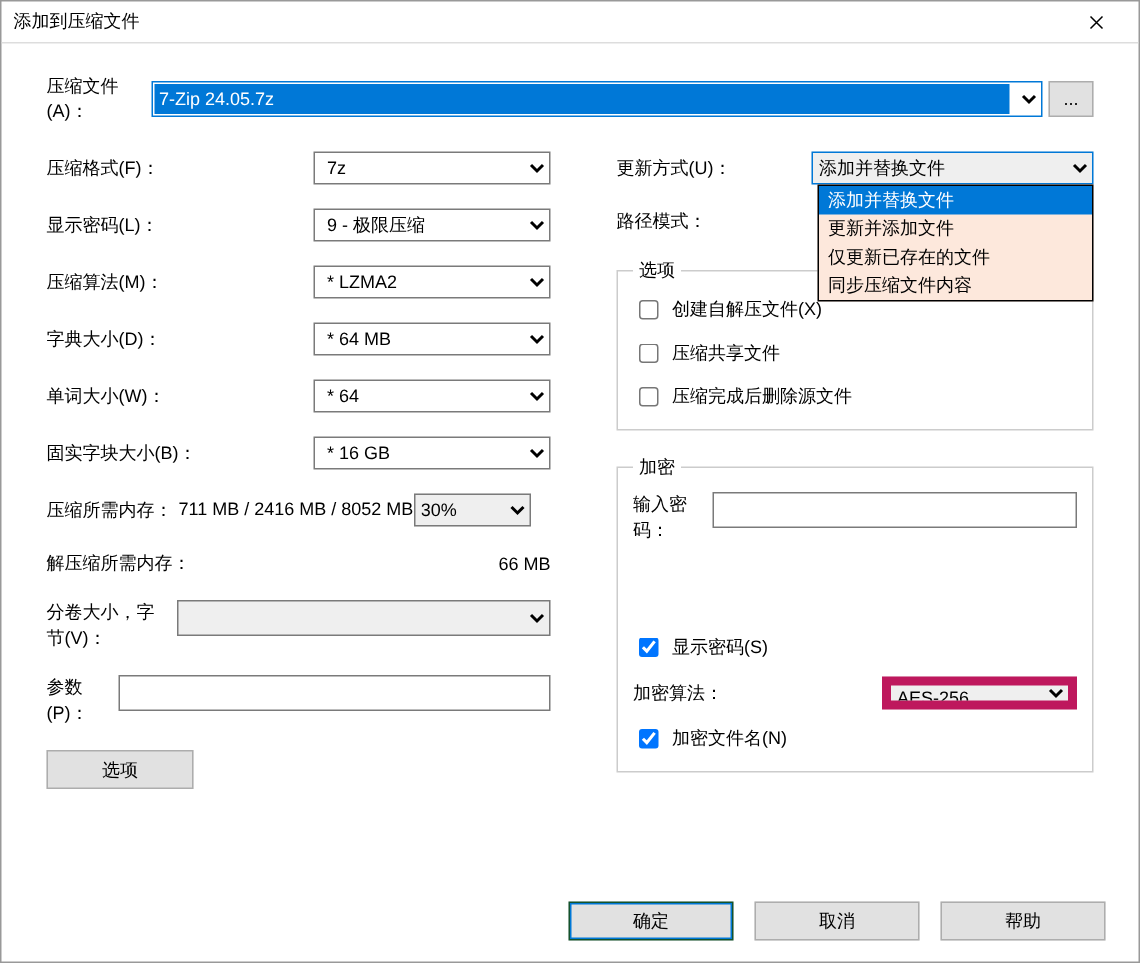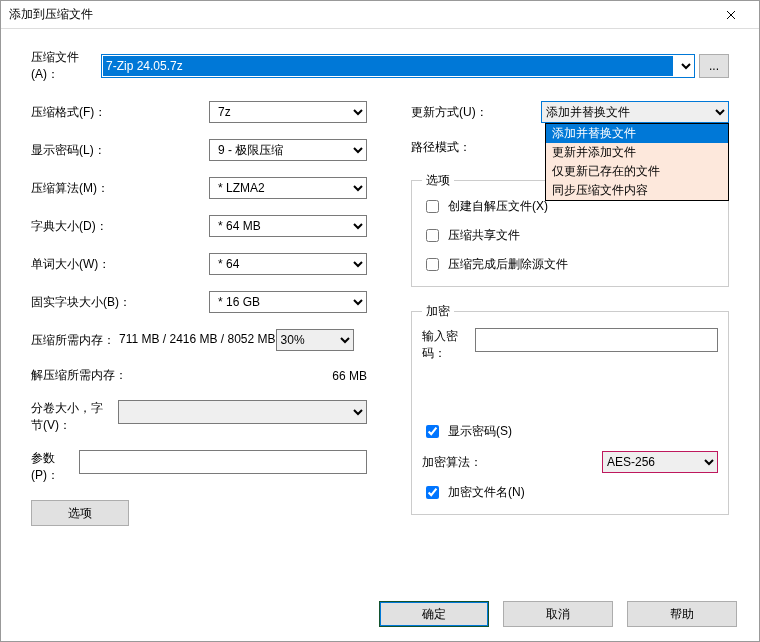--- a/index.html
+++ b/index.html
@@ -34,21 +34,21 @@
   .dropdown .it { padding:1px 6px; }
   .dropdown .it.sel { background:#0078d7; color:#fff; }
   fieldset { border:1px solid #ccc; padding:8px 10px 12px; margin:0; }
   fieldset legend { padding:0 4px; }
   .chk { display:flex; align-items:center; gap:6px; }
   .chk input { width:13px; height:13px; }
   .fieldset-stack { display:flex; flex-direction:column; gap:10px; }
   .pw { width:100%; height:24px; border:1px solid #7a7a7a; }
   .encalg { display:flex; align-items:center; }
   .encalg .lbl { flex:1; }
-  .encalg select { width:116px; height:22px; border:1px solid #be185d; }
+  .encalg select { width:130px; height:22px; border:6px solid #be185d; }
   .footer { position:absolute; bottom:14px; right:22px; display:flex; gap:14px; }
   .footer button { width:110px; height:26px; border:1px solid #adadad; background:#e1e1e1; }
   .footer button.primary { border:1px solid #14532d; outline:1px solid #0078d7; outline-offset:-2px; }
 </style>
 </head>
 <body>
 
 <div class="titlebar">
   <span class="title">添加到压缩文件</span>
   <div class="close">

